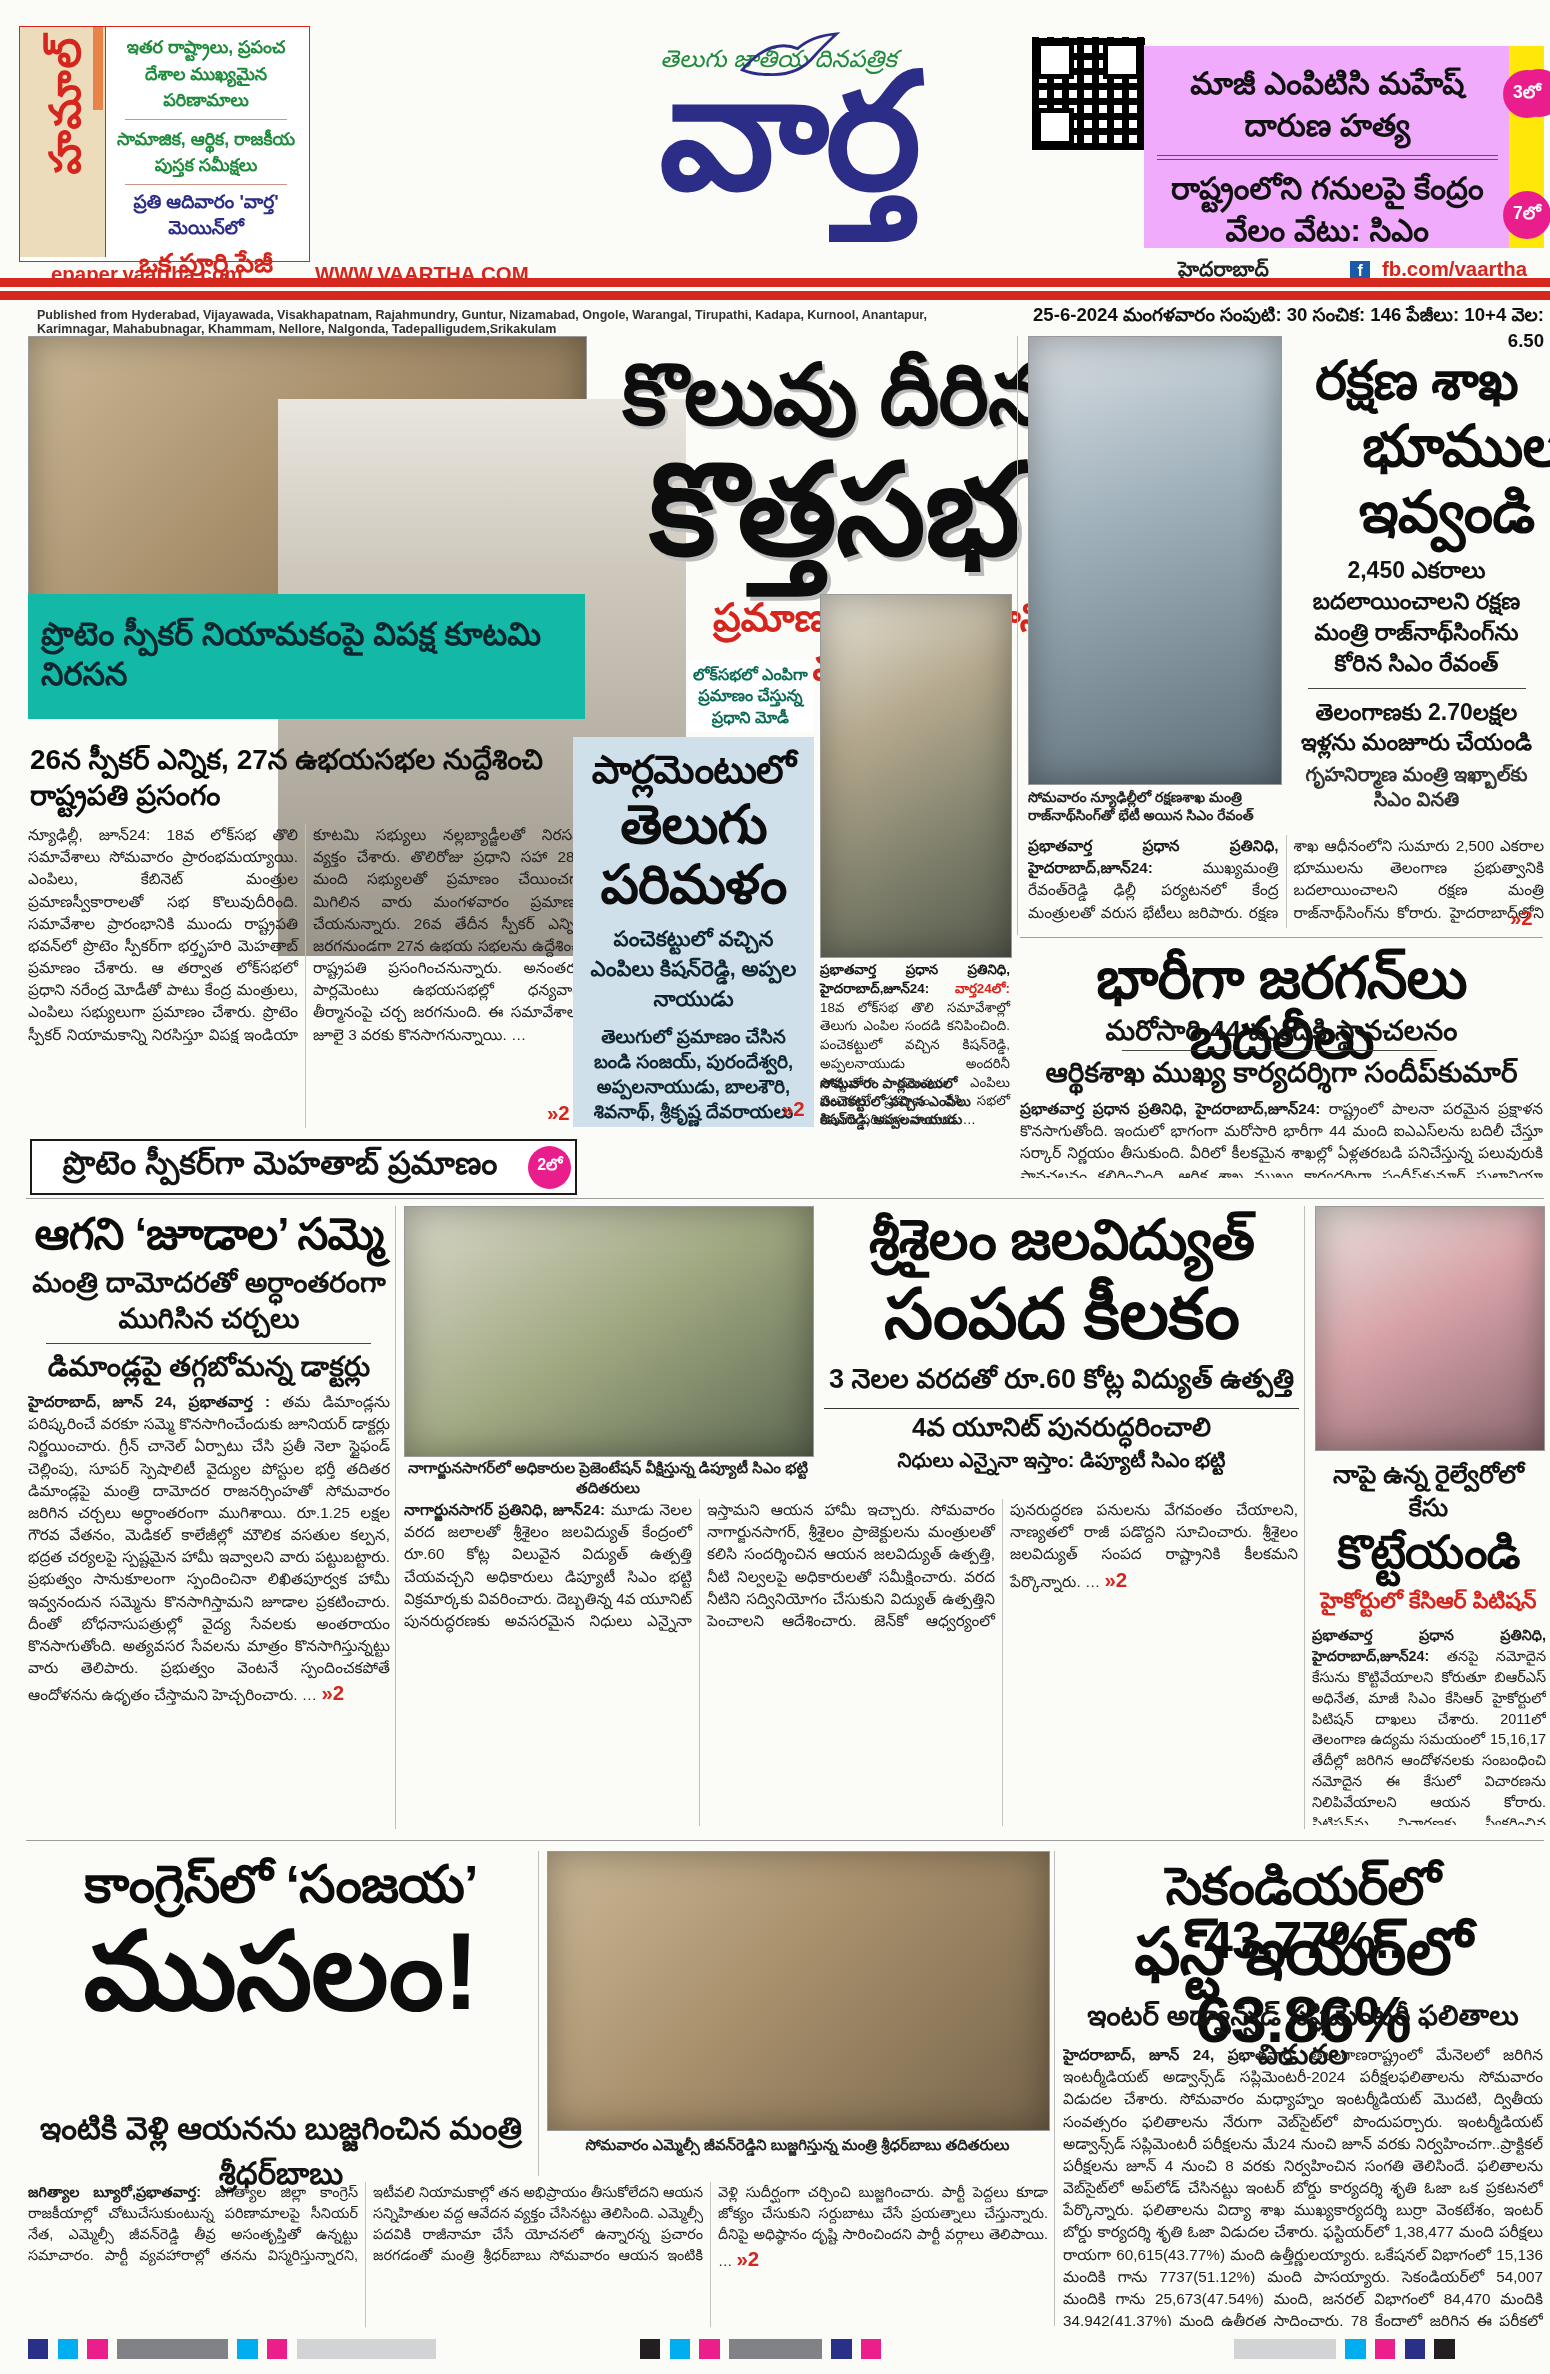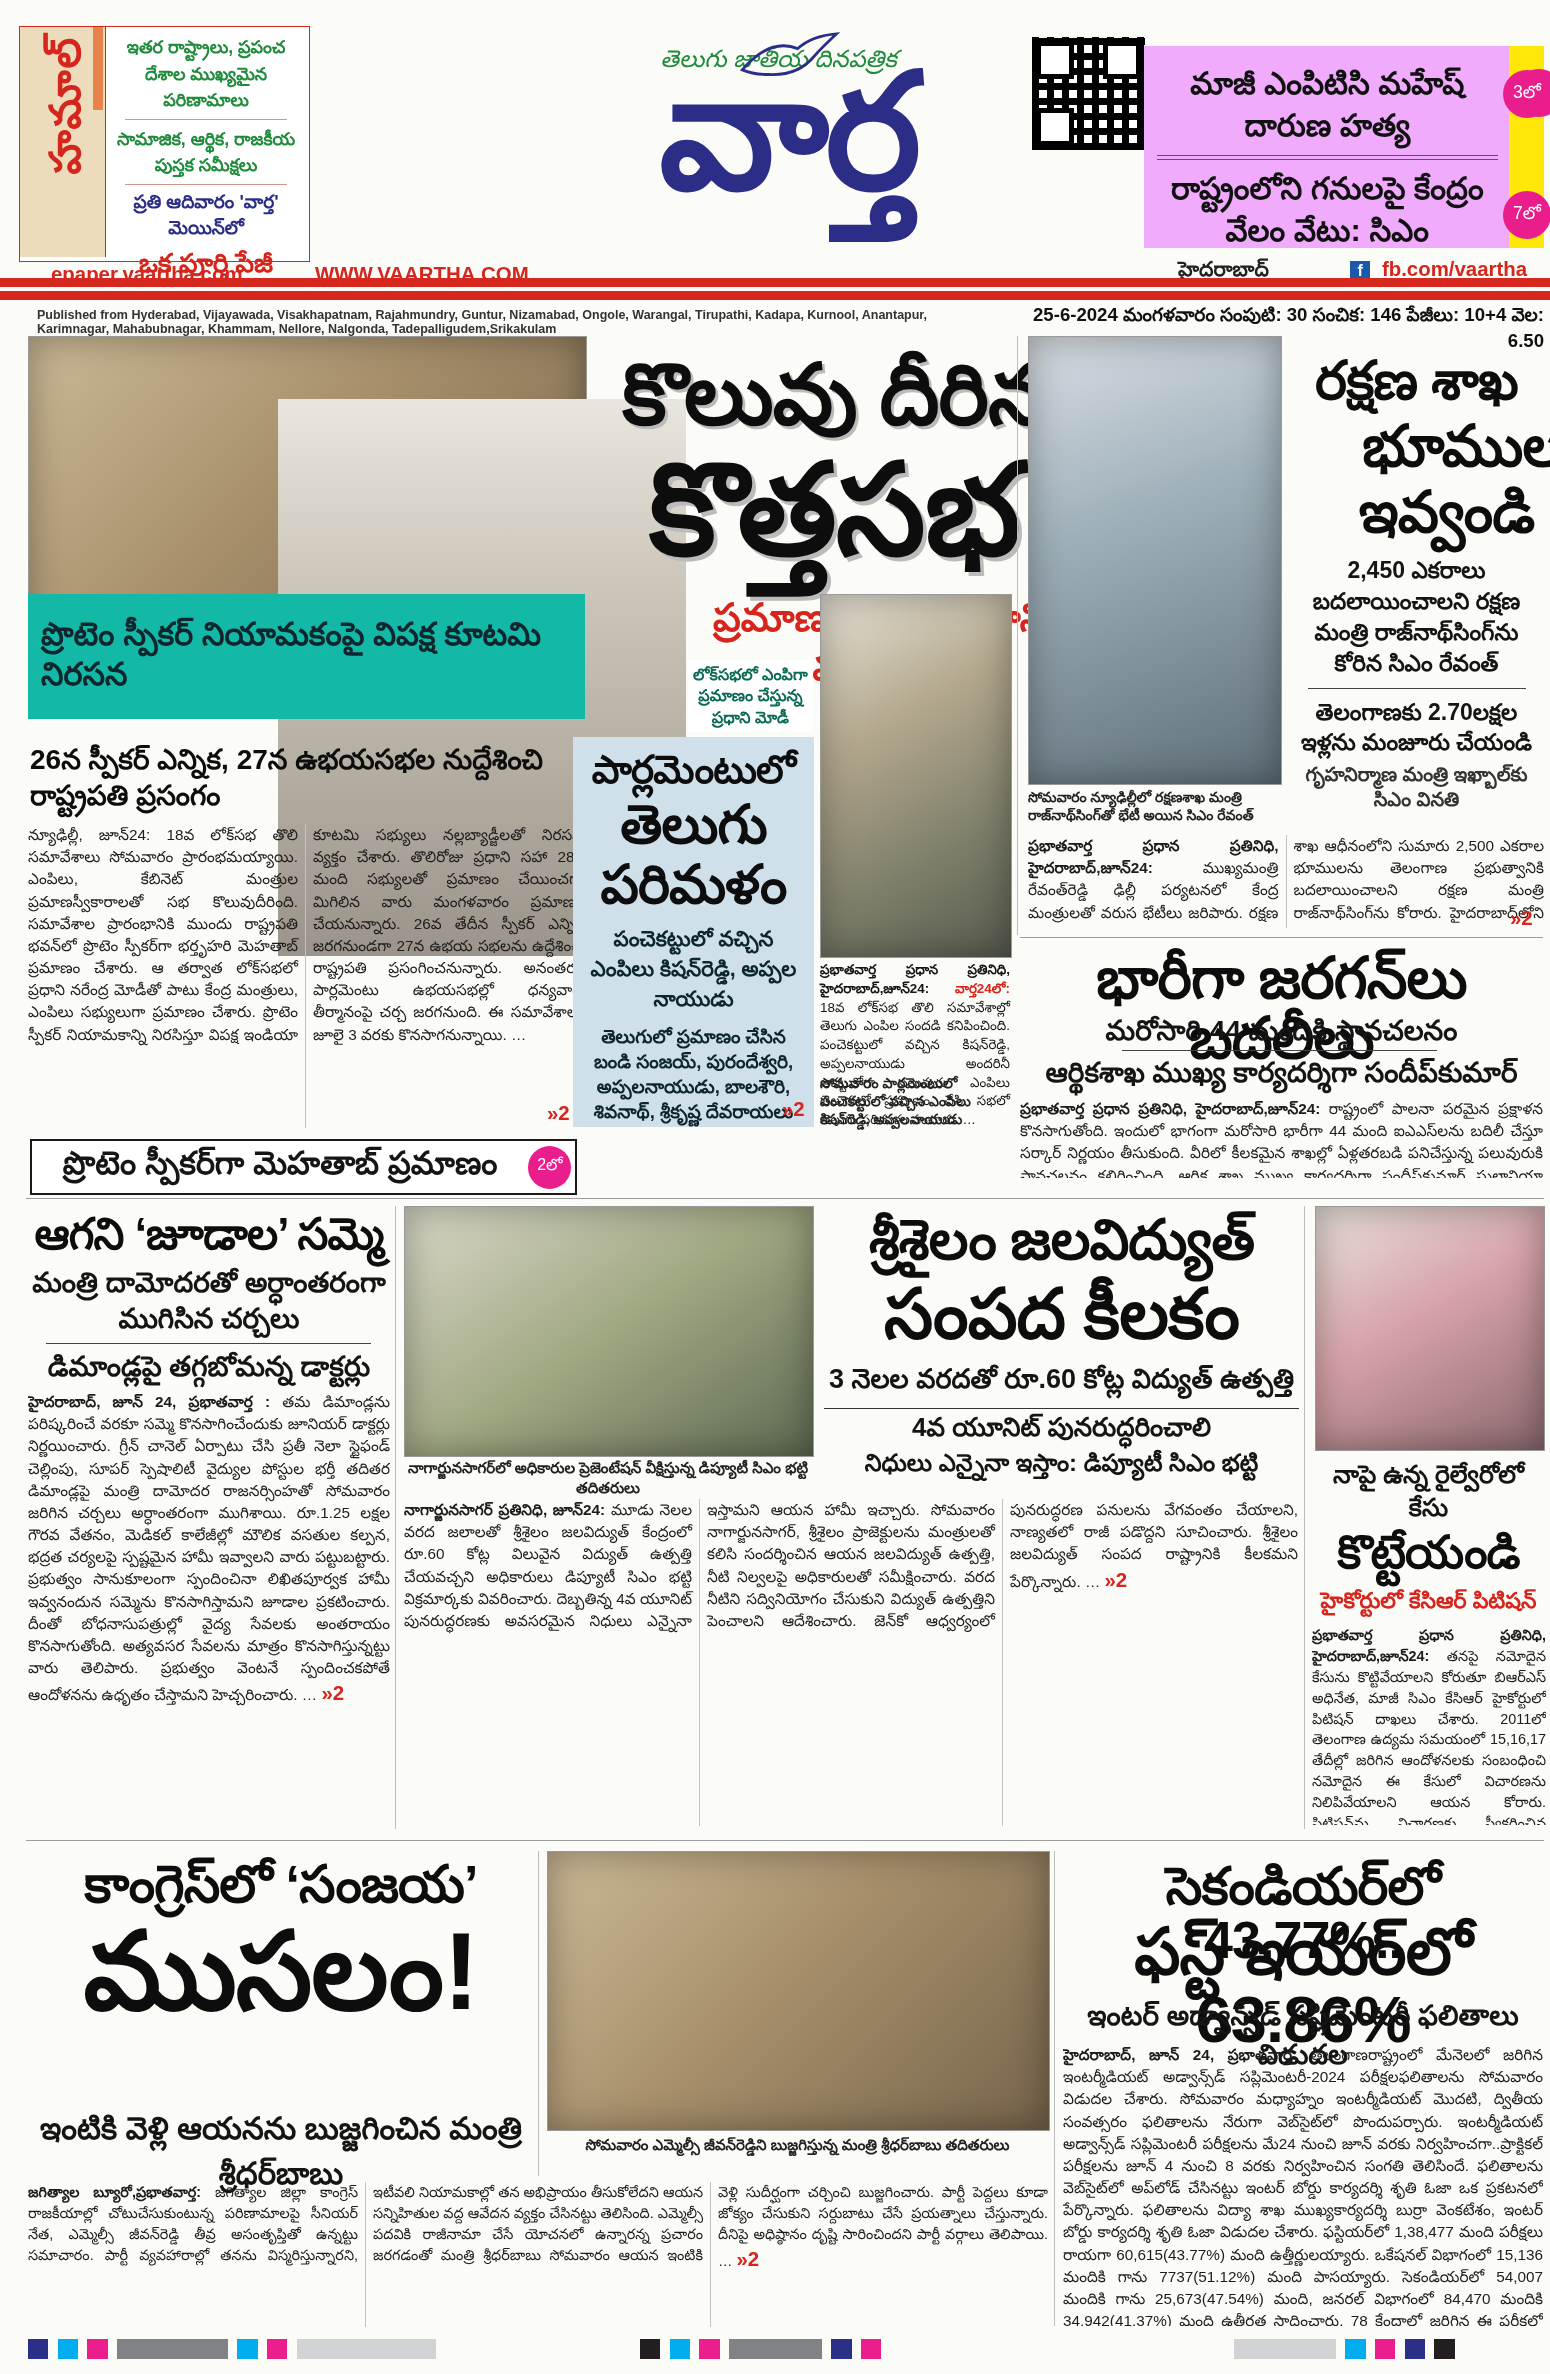--- a/index.html
+++ b/index.html
@@ -24,21 +24,21 @@
   .photo{box-shadow:inset 0 0 37px rgba(0,0,0,.35);border:0.9px solid #999;}
   .ph-warm{background:linear-gradient(135deg,#cbb896 0%,#a8906c 45%,#76644b 100%);}
   .ph-cool{background:linear-gradient(160deg,#d7dde2 0%,#9fb0ba 40%,#5f6f79 100%);}
   .ph-mix{background:linear-gradient(150deg,#e6e2d6 0%,#b4a98e 35%,#7d7e6a 70%,#575b4e 100%);}
   .ph-pink{background:linear-gradient(150deg,#e9e2dc 0%,#d6a2a8 45%,#8c6a70 100%);}
   .ph-green{background:linear-gradient(145deg,#d9d8c8 0%,#a0a882 50%,#5f6a52 100%);}
   .adbox{border:1.9px solid #d6251c;background:#fff;}
   .vert{writing-mode:vertical-rl;transform:rotate(180deg);}
   .promo{background:#f0abfc;}
   .promo-strip{background:#ffe70a;}
-  .circle{border-radius:50%;background:#ea1d8d;color:#fff;font-weight:normal;
+  .circle{border-radius:50%;background:#ea1d8d;color:#fff;font-weight:bold;
           display:flex;align-items:center;justify-content:center;text-align:center;}
   .banner{border:2.8px solid #1a1a1a;background:#fff;display:flex;align-items:center;}
   .qr{background:
       repeating-linear-gradient(0deg,#000 0 7.4px,transparent 7.4px 15px),
       repeating-linear-gradient(90deg,#000 0 7.4px,#fff 7.4px 15px);}
   .qr>div{position:absolute;width:28px;height:28px;border:5.6px solid #000;background:#fff;}
   .fbicon{width:20.4px;height:20.4px;background:#1b5aa8;color:#fff;font-weight:bold;
           display:inline-flex;align-items:center;justify-content:center;font-size:16px;}
   .sq{width:20.4px;height:20.4px;display:inline-block;margin-right:9.3px;}
   .bar{height:20.4px;display:inline-block;margin-right:9.3px;}
@@ -188,21 +188,21 @@
 
   <div class="abs vline" style="left:395px;top:1206px;height:623px;"></div>
 
   <div class="abs photo ph-green" style="left:404px;top:1206px;width:408px;height:249px;"></div>
   <div class="abs cap ctr" style="left:404px;top:1458px;width:408px;">నాగార్జునసాగర్‌లో అధికారుల ప్రెజెంటేషన్ వీక్షిస్తున్న డిప్యూటీ సిఎం భట్టి తదితరులు </div>
 
   <div class="abs ctr hl" style="left:824px;top:1211px;width:475px;font-size:56px;">శ్రీశైలం జలవిద్యుత్ </div>
   <div class="abs ctr hl" style="left:824px;top:1278px;width:475px;font-size:70px;">సంపద కీలకం </div>
   <div class="abs ctr b" style="left:824px;top:1364px;width:475px;font-size:27px;border-bottom:1.9px solid #333;padding-bottom:7.4px;">3 నెలల వరదతో రూ.60 కోట్ల విద్యుత్ ఉత్పత్తి </div>
   <div class="abs ctr b" style="left:824px;top:1412px;width:475px;font-size:26px;">4వ యూనిట్ పునరుద్ధరించాలి </div>
-  <div class="abs ctr b" style="left:824px;top:1449px;width:475px;font-size:24px;">నిధులు ఎన్నైనా ఇస్తాం: డిప్యూటీ సిఎం భట్టి </div>
+  <div class="abs ctr b" style="left:824px;top:1449px;width:475px;font-size:20px;">నిధులు ఎన్నైనా ఇస్తాం: డిప్యూటీ సిఎం భట్టి </div>
 
   <div class="abs body-txt cols3" style="left:404px;top:1499px;width:894px;height:327px;overflow:hidden;">
     <span class="byline">నాగార్జునసాగర్ ప్రతినిధి, జూన్24: </span>
     <span>మూడు నెలల వరద జలాలతో శ్రీశైలం జలవిద్యుత్ కేంద్రంలో రూ.60 కోట్ల విలువైన విద్యుత్ ఉత్పత్తి చేయవచ్చని అధికారులు డిప్యూటీ సిఎం భట్టి విక్రమార్కకు వివరించారు. దెబ్బతిన్న 4వ యూనిట్ పునరుద్ధరణకు అవసరమైన నిధులు ఎన్నైనా ఇస్తామని ఆయన హామీ ఇచ్చారు. సోమవారం నాగార్జునసాగర్, శ్రీశైలం ప్రాజెక్టులను మంత్రులతో కలిసి సందర్శించిన ఆయన జలవిద్యుత్ ఉత్పత్తి, నీటి నిల్వలపై అధికారులతో సమీక్షించారు. వరద నీటిని సద్వినియోగం చేసుకుని విద్యుత్ ఉత్పత్తిని పెంచాలని ఆదేశించారు. జెన్‌కో ఆధ్వర్యంలో పునరుద్ధరణ పనులను వేగవంతం చేయాలని, నాణ్యతలో రాజీ పడొద్దని సూచించారు. శ్రీశైలం జలవిద్యుత్ సంపద రాష్ట్రానికి కీలకమని పేర్కొన్నారు. … </span>
     <span class="jump">»2 </span>
   </div>
 
   <div class="abs vline" style="left:1304px;top:1206px;height:623px;"></div>
 
   <div class="abs photo ph-pink" style="left:1315px;top:1206px;width:228px;height:243px;"></div>

